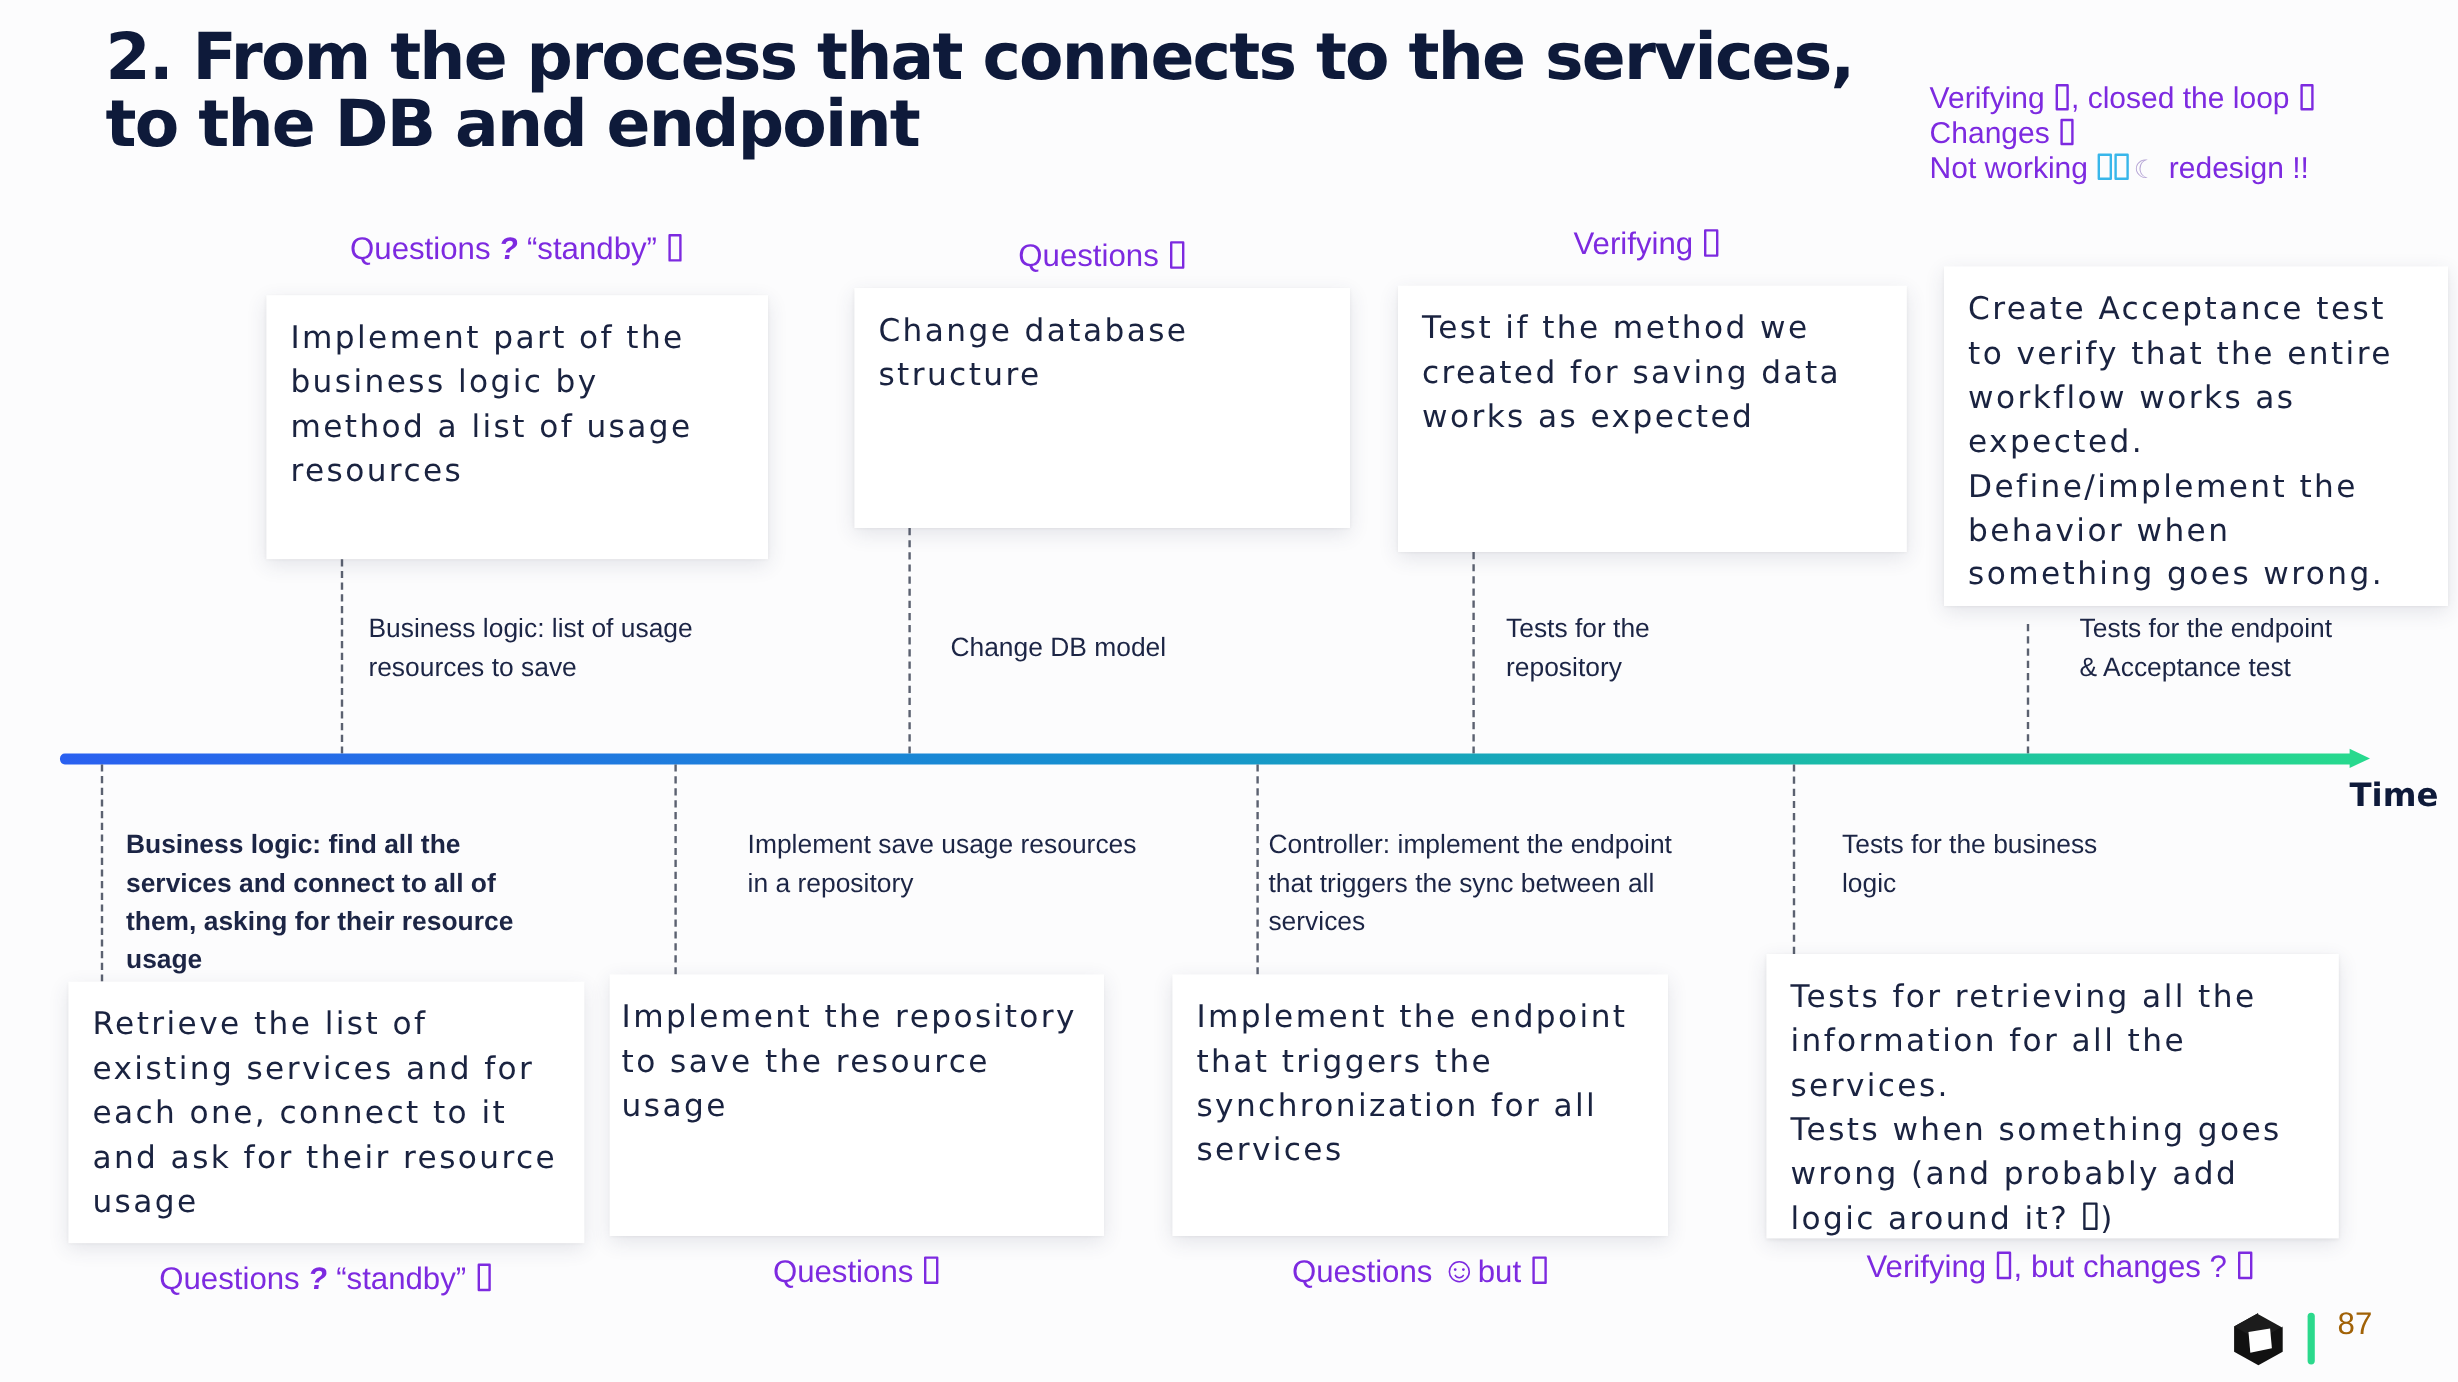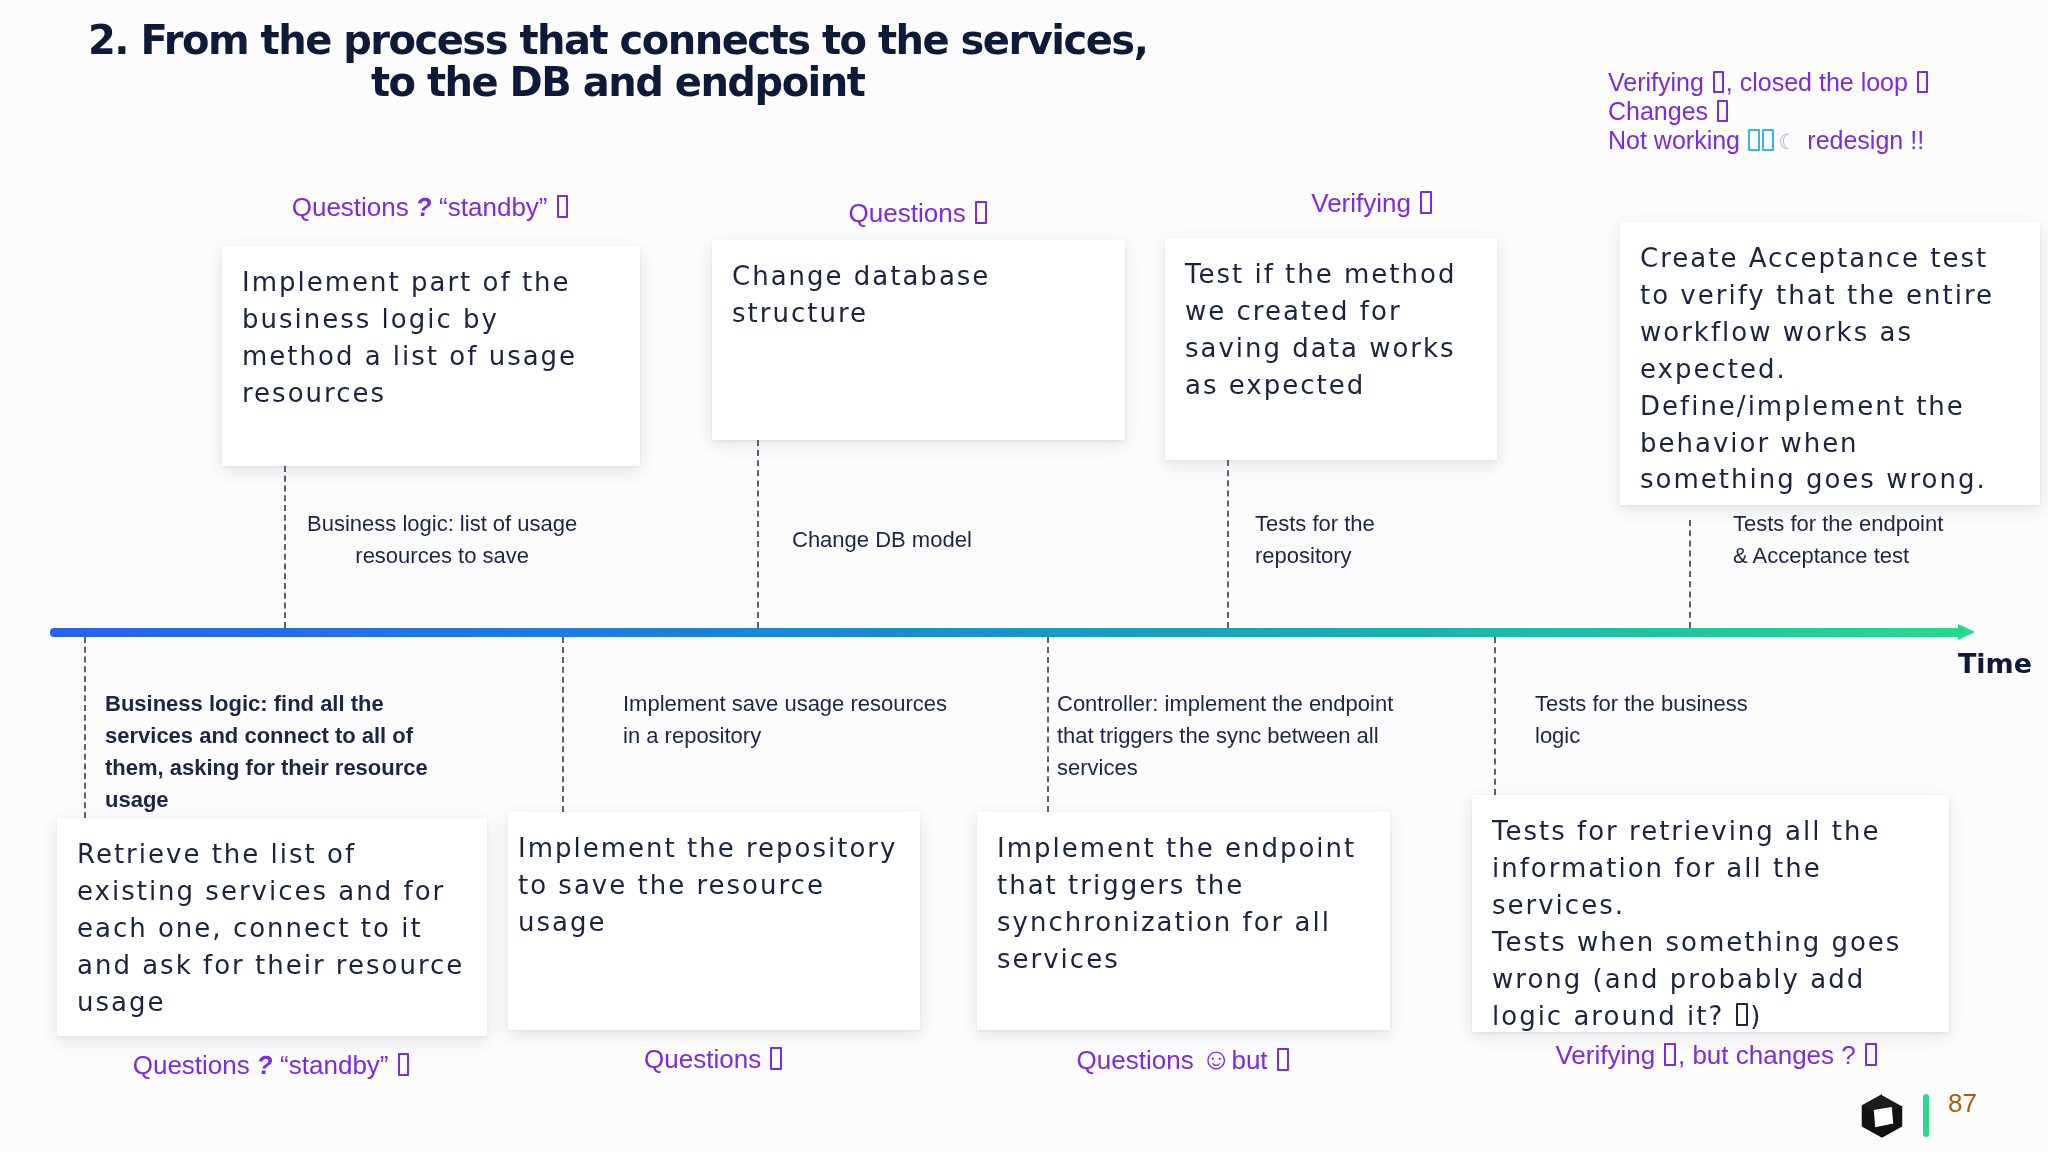--- a/index.html
+++ b/index.html
@@ -9,24 +9,23 @@
     font-family:"Liberation Sans", sans-serif;
     background:#fcfcfd;
     color:#16203f;
     overflow:hidden;
   }
   .abs { position:absolute; }
 
   
   .title {
     left:88px; top:20px;
-    font-size:40px; font-weight:800; letter-spacing:-1.5px;
+    font-size:54px; font-weight:800; letter-spacing:-1.5px;
     line-height:1.04; color:#0e1a3a;
     font-family:"DejaVu Sans", sans-serif;
-    text-align:center;
   }
 
   
   .purple { color:#7d2ae0; font-size:26px; }
   .notes-top-right { left:1608px; top:68px; font-size:25px; line-height:29px; }
   .tofu {
     display:inline-block; width:.46em; height:.88em;
     border:2px solid currentColor; border-radius:1px;
     vertical-align:-0.06em; margin:0 .07em;
   }
@@ -84,30 +83,30 @@
   <div><span>Changes </span><span class="tofu"></span></div>
   <div><span>Not working </span><span class="tofu cyan"></span><span class="tofu cyan"></span><span class="moon">☾</span><span> redesign !!</span></div>
 </div>
 
 <div class="abs purple center" style="left:222px; top:192px; width:418px;"><span>Questions </span><span class="qmark">?</span><span> “standby” </span><span class="tofu"></span></div>
 <div class="abs purple center" style="left:712px; top:198px; width:413px;"><span>Questions </span><span class="tofu"></span></div>
 <div class="abs purple center" style="left:1165px; top:188px; width:415px;"><span>Verifying </span><span class="tofu"></span></div>
 
 <div class="abs card" style="left:222px; top:246px; width:418px; height:220px;">Implement part of the business logic by method a list of usage resources</div>
 <div class="abs card" style="left:712px; top:240px; width:413px; height:200px;">Change database structure</div>
-<div class="abs card" style="left:1165px; top:238px; width:332px; height:222px;">Test if the method we created for saving data works as expected</div>
+<div class="abs card" style="left:1165px; top:238px; width:424px; height:222px;">Test if the method we created for saving data works as expected</div>
 <div class="abs card" style="left:1620px; top:222px; width:420px; height:283px;">Create Acceptance test to verify that the entire workflow works as expected.
 Define/implement the behavior when something goes wrong.</div>
 
 <div class="abs dash" style="left:284px; top:466px; height:162px;"></div>
 <div class="abs dash" style="left:757px; top:440px; height:188px;"></div>
 <div class="abs dash" style="left:1227px; top:460px; height:168px;"></div>
 <div class="abs dash" style="left:1689px; top:520px; height:108px;"></div>
 
-<div class="abs clabel" style="left:307px; top:508px;text-align:center;">Business logic: list of usage
+<div class="abs clabel" style="left:307px; top:508px;">Business logic: list of usage
 resources to save</div>
 <div class="abs clabel" style="left:792px; top:524px;">Change DB model</div>
 <div class="abs clabel" style="left:1255px; top:508px;">Tests for the
 repository</div>
 <div class="abs clabel" style="left:1733px; top:508px;">Tests for the endpoint
 &amp; Acceptance test</div>
 
 <div class="abs timeline"></div>
 <div class="abs timeline-arrow"></div>
 <div class="abs time-label">Time</div>

